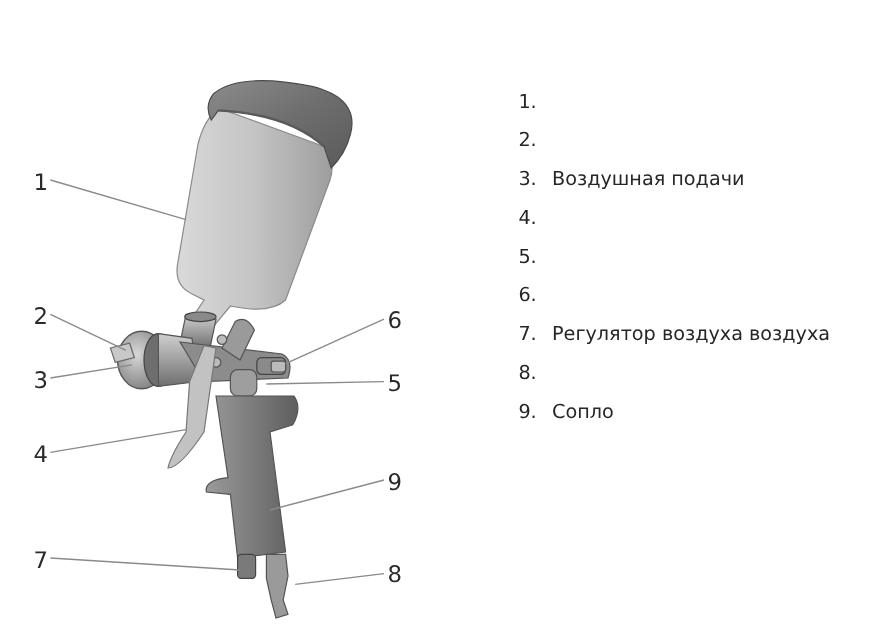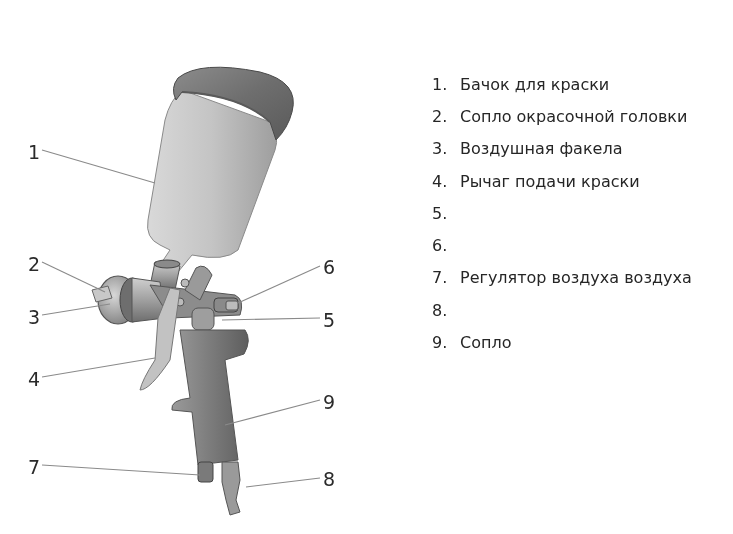--- a/index.html
+++ b/index.html
@@ -104,33 +104,30 @@
 <div class="callout-num" style="left:28px;top:370px">4</div>
 <div class="callout-num" style="left:323px;top:311px">5</div>
 <div class="callout-num" style="left:323px;top:258px">6</div>
 <div class="callout-num" style="left:28px;top:458px">7</div>
 <div class="callout-num" style="left:323px;top:470px">8</div>
 <div class="callout-num" style="left:323px;top:393px">9</div>
 
 <ol id="legend">
   <li>
       <span class="num">1.</span>
-      <span>Бачок для краски</span>
     </li>
   <li>
       <span class="num">2.</span>
-      <span>Сопло окрасочной головки</span>
     </li>
   <li>
       <span class="num">3.</span>
-      <span>Воздушная факела</span>
+      <span>Воздушная подачи</span>
     </li>
   <li>
       <span class="num">4.</span>
-      <span>Рычаг подачи краски</span>
     </li>
   <li>
       <span class="num">5.</span>
     </li>
   <li>
       <span class="num">6.</span>
     </li>
   <li>
       <span class="num">7.</span>
       <span>Регулятор воздуха воздуха</span>

